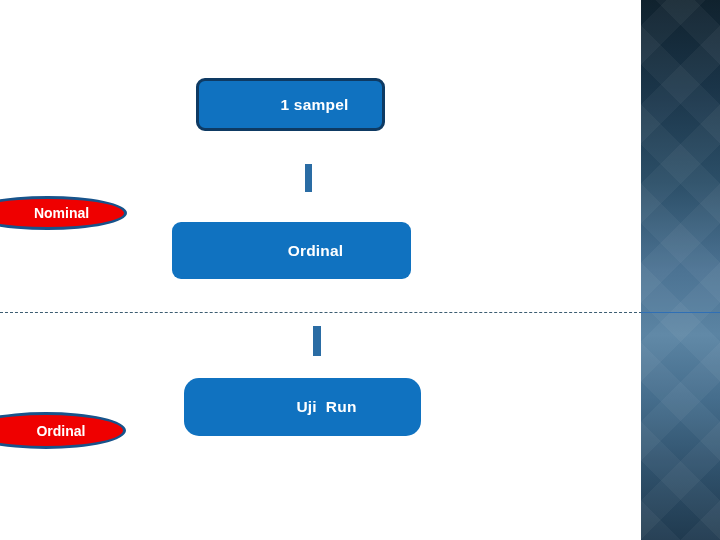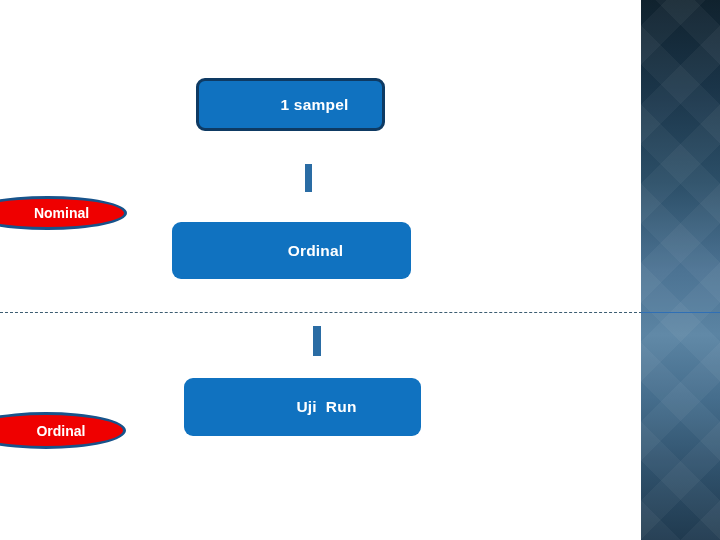--- a/index.html
+++ b/index.html
@@ -94,21 +94,21 @@
     font-size: 15.5px;
     font-weight: bold;
   }
 
   .box-ujirun {
     left: 184px;
     top: 378px;
     width: 237px;
     height: 58px;
     background: #1072c0;
-    border-radius: 9px;
+    border-radius: 15px;
     font-size: 15.5px;
     font-weight: bold;
   }
 
   
   .ellipse {
     position: absolute;
     box-sizing: border-box;
     display: flex;
     align-items: center;

